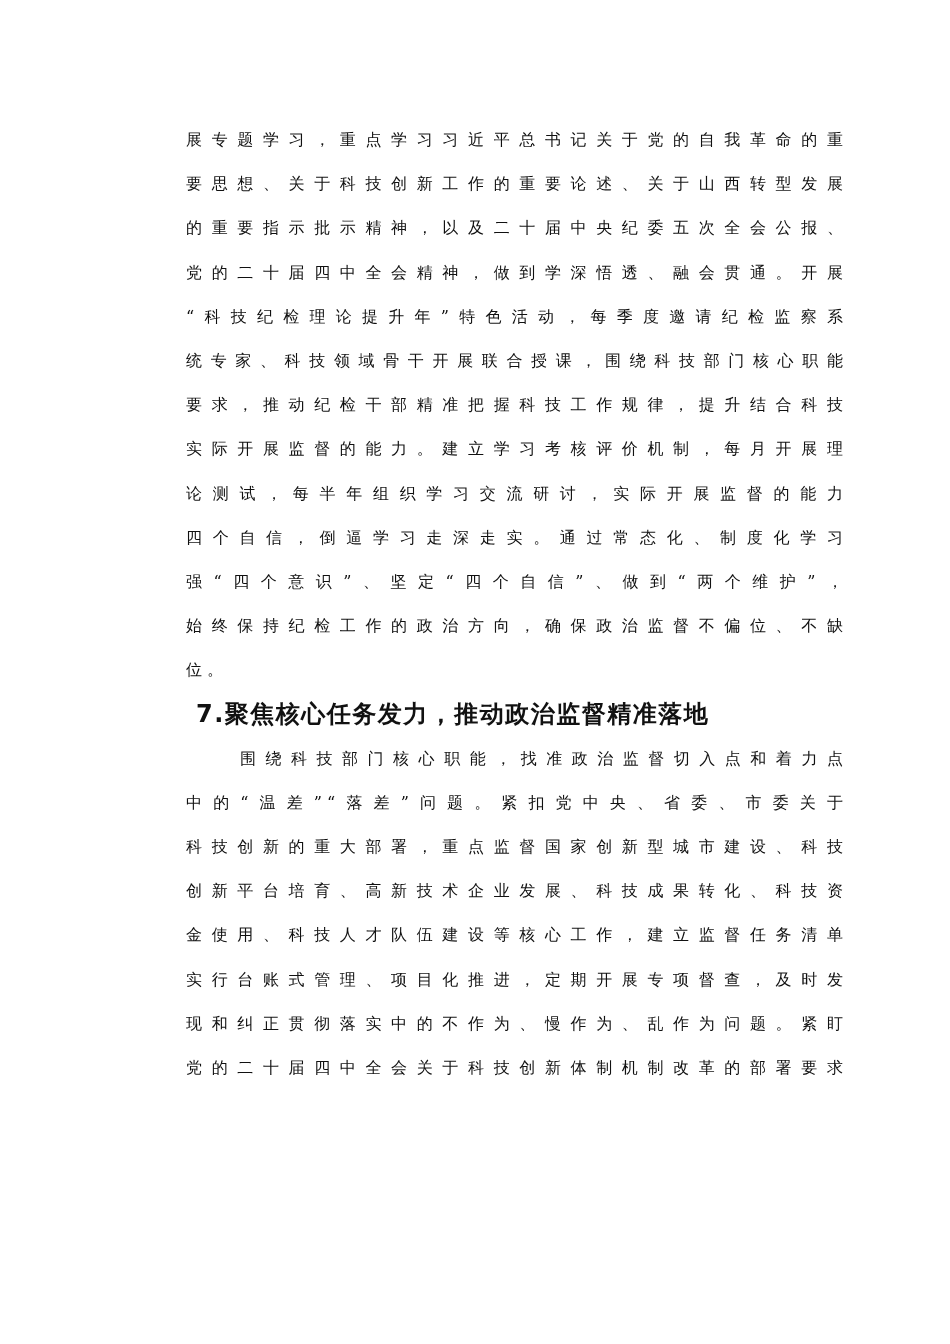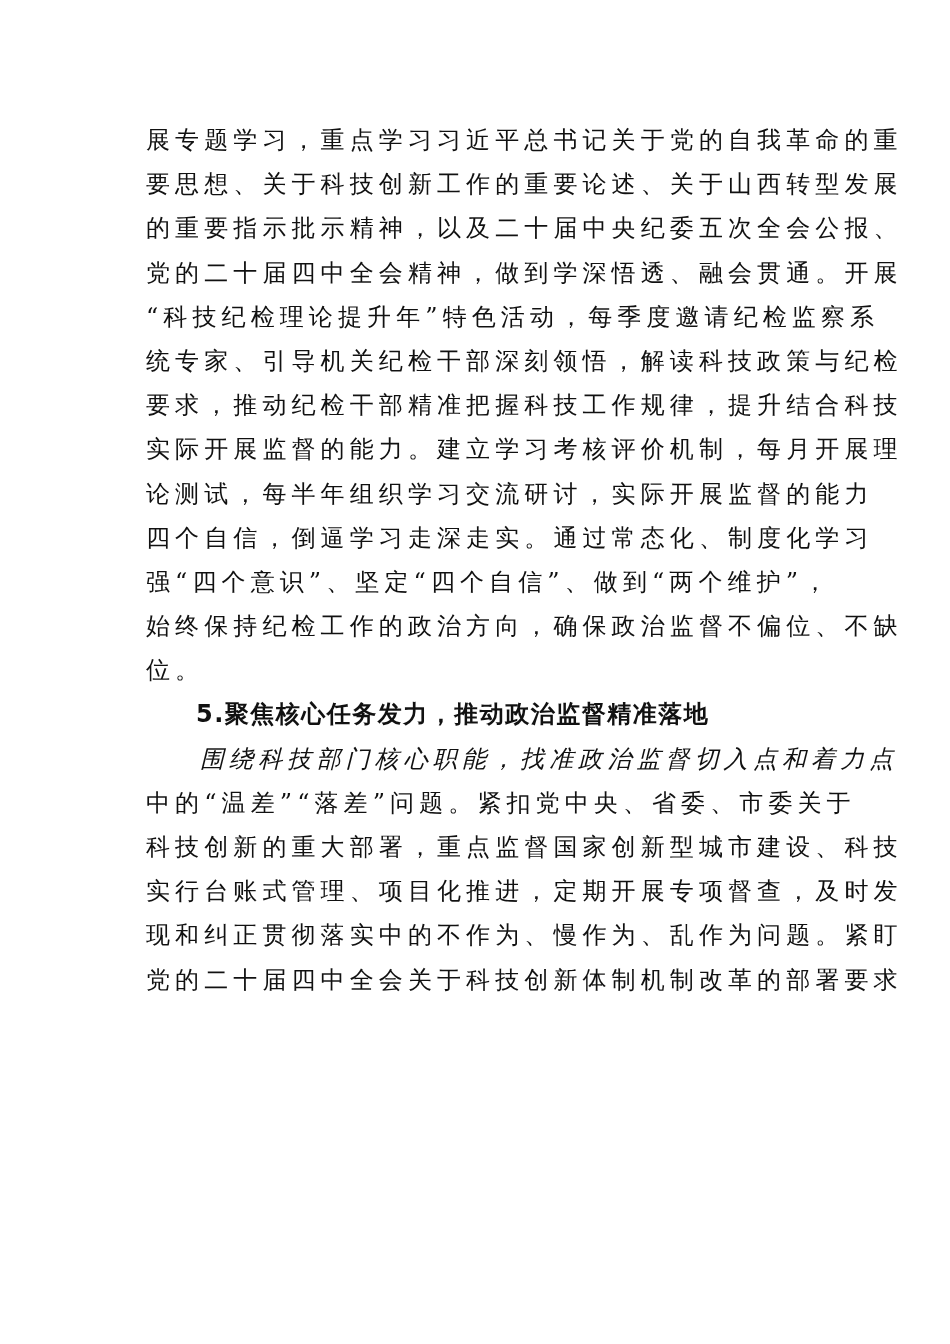--- a/index.html
+++ b/index.html
@@ -17,35 +17,35 @@
     }
     .page {
       position: absolute;
       left: 146px;
       top: 118px;
       width: 664px;
     }
     .line {
       height: 44.2px;
       line-height: 44.2px;
-      font-size: 24px;
+      font-size: 16px;
       letter-spacing: 5.1px;
       white-space: nowrap;
       text-align: justify;
       text-align-last: justify;
       width: 662px;
       display: block;
+      margin-left: 40px;
     }
     .line.last {
       text-align-last: left;
     }
     .line.indent {
       padding-left: 54px;
       width: 608px;
-      font-style: italic;
     }
     .heading {
       height: 44.2px;
       line-height: 44.2px;
       font-size: 24px;
       font-weight: bold;
       letter-spacing: 1.5px;
       padding-left: 50px;
       white-space: nowrap;
       font-family: "DejaVu Sans", "Liberation Sans", sans-serif;
@@ -54,33 +54,35 @@
 </head>
 <body>
 
 <div class="page">
   <div>
     <div class="line">展专题学习，重点学习习近平总书记关于党的自我革命的重</div>
     <div class="line">要思想、关于科技创新工作的重要论述、关于山西转型发展</div>
     <div class="line">的重要指示批示精神，以及二十届中央纪委五次全会公报、</div>
     <div class="line">党的二十届四中全会精神，做到学深悟透、融会贯通。开展</div>
     <div class="line">“科技纪检理论提升年”特色活动，每季度邀请纪检监察系</div>
-    <div class="line">统专家、引导机关纪检干部深刻领悟，解读科技政策与纪检</div>
+    <div class="line">统专家、科技领域骨干开展联合授课，围绕科技部门核心职能</div>
     <div class="line">要求，推动纪检干部精准把握科技工作规律，提升结合科技</div>
     <div class="line">实际开展监督的能力。建立学习考核评价机制，每月开展理</div>
     <div class="line">论测试，每半年组织学习交流研讨，实际开展监督的能力</div>
     <div class="line">四个自信，倒逼学习走深走实。通过常态化、制度化学习</div>
     <div class="line">强“四个意识”、坚定“四个自信”、做到“两个维护”，</div>
     <div class="line">始终保持纪检工作的政治方向，确保政治监督不偏位、不缺</div>
     <div class="line last">位。</div>
   </div>
 
-  <div class="heading">5.聚焦核心任务发力，推动政治监督精准落地</div>
+  <div class="heading">7.聚焦核心任务发力，推动政治监督精准落地</div>
 
   <div>
     <div class="line indent">围绕科技部门核心职能，找准政治监督切入点和着力点</div>
     <div class="line">中的“温差”“落差”问题。紧扣党中央、省委、市委关于</div>
     <div class="line">科技创新的重大部署，重点监督国家创新型城市建设、科技</div>
+    <div class="line">创新平台培育、高新技术企业发展、科技成果转化、科技资</div>
+    <div class="line">金使用、科技人才队伍建设等核心工作，建立监督任务清单</div>
     <div class="line">实行台账式管理、项目化推进，定期开展专项督查，及时发</div>
     <div class="line">现和纠正贯彻落实中的不作为、慢作为、乱作为问题。紧盯</div>
     <div class="line">党的二十届四中全会关于科技创新体制机制改革的部署要求</div>
   </div>
 </div>
 
 </body></html>

